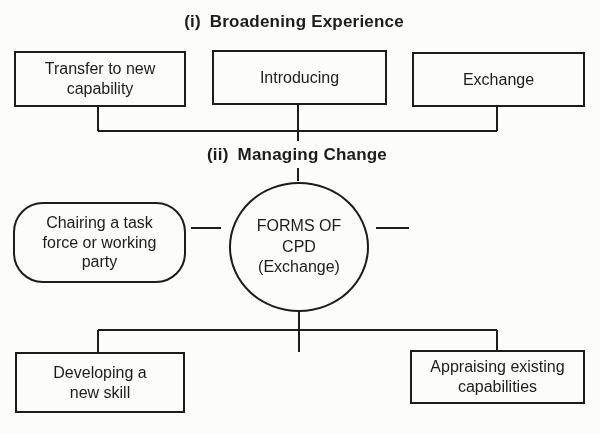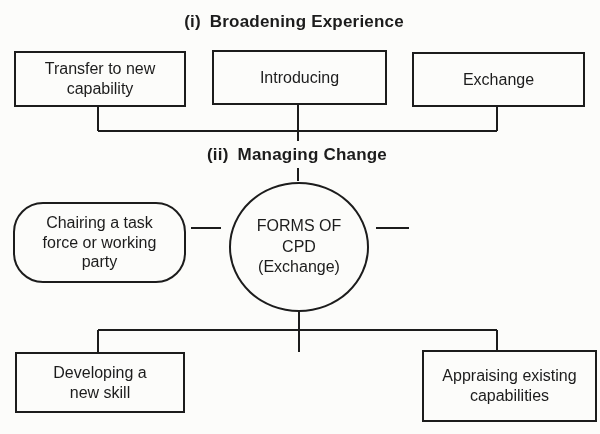--- a/index.html
+++ b/index.html
@@ -57,21 +57,21 @@
   .box-exchange   { left: 412px; top: 52px;  width: 173px; height: 55px; }
   .box-chairing   { left: 13px;  top: 202px; width: 173px; height: 81px; border-radius: 30px; }
   .box-introducing{ left: 412px; top: 198px; width: 173px; height: 84px; }
   .circle-cpd {
     left: 229px; top: 182px; width: 140px; height: 130px;
     border-radius: 50%;
     line-height: 1.28;
   }
   .box-developing { left: 15px;  top: 352px; width: 170px; height: 61px; }
   .box-enhancing  { left: 213px; top: 352px; width: 172px; height: 61px; }
-  .box-appraising { left: 422px; top: 350px; width: 175px; height: 72px; }
+  .box-appraising { left: 410px; top: 350px; width: 175px; height: 54px; }
 </style>
 </head>
 <body>
 
 <div class="diagram">
 
   <svg class="connectors" viewBox="0 0 600 434" aria-hidden="true">
     <path d="M98 106 L98 131 M497 106 L497 131 M98 131 L497 131 M298 104 L298 141"></path>
     <path d="M298 168 L298 181"></path>
     <path d="M191 228 L221 228"></path>

